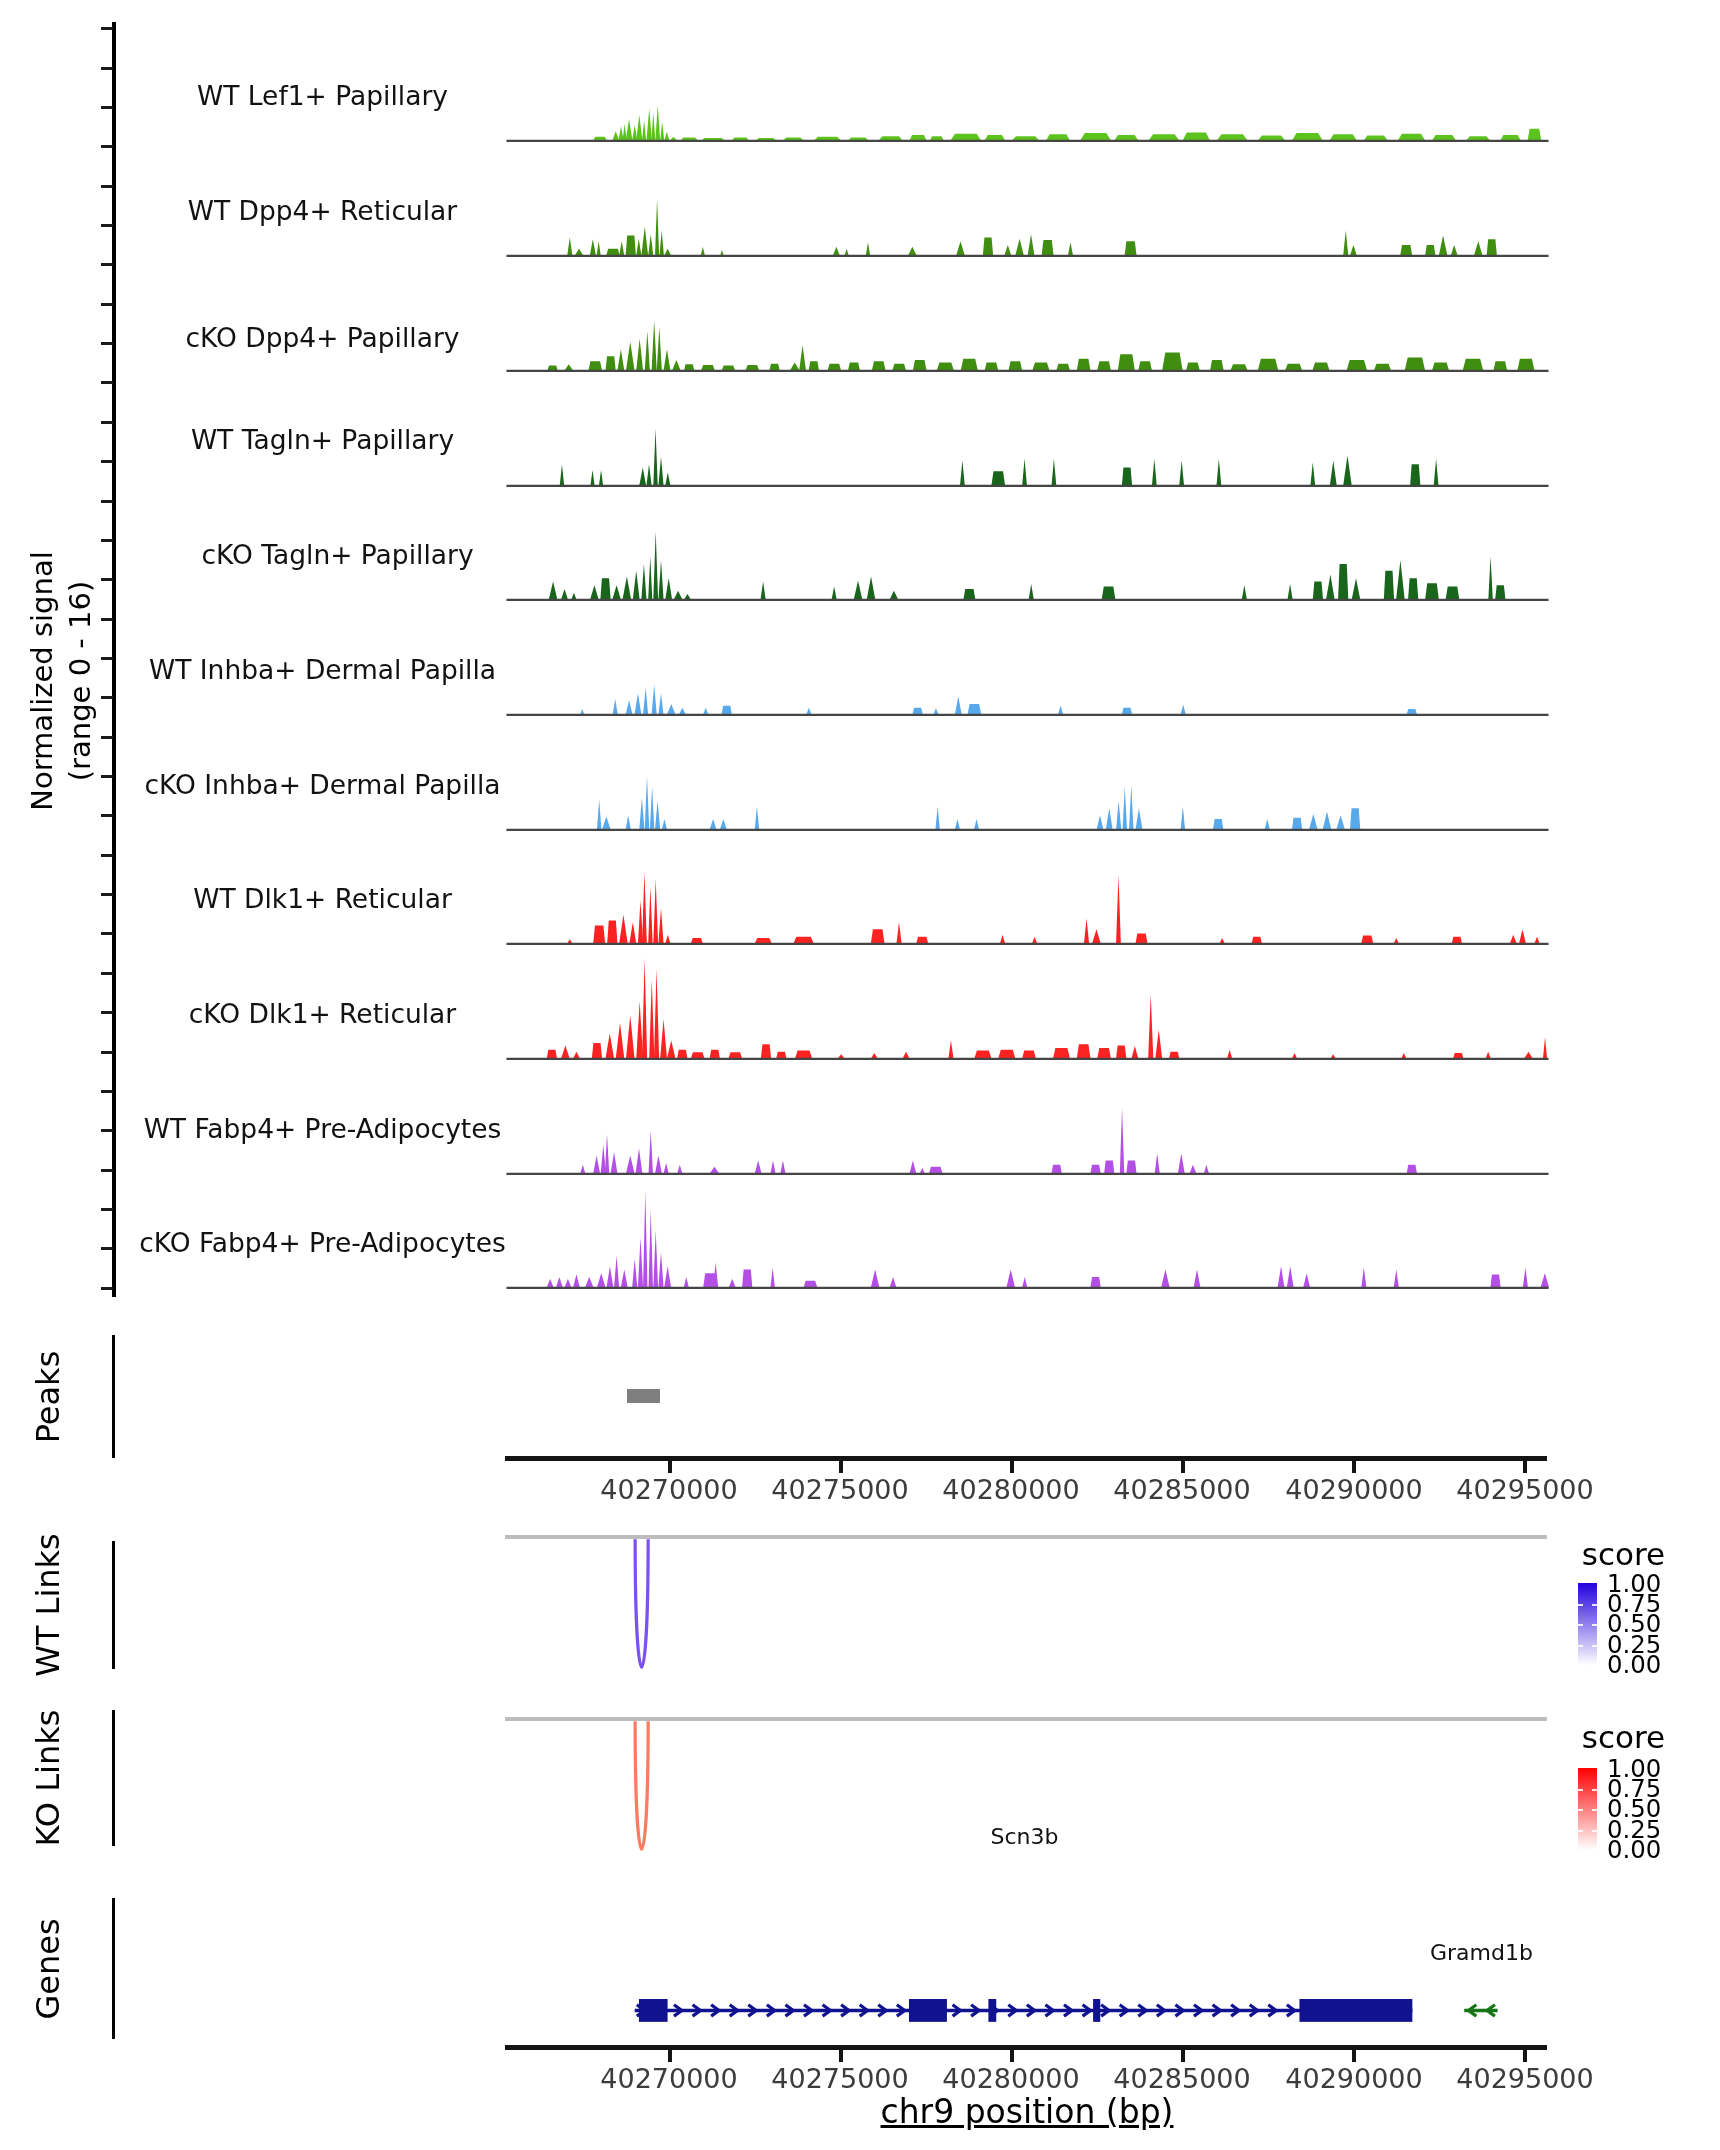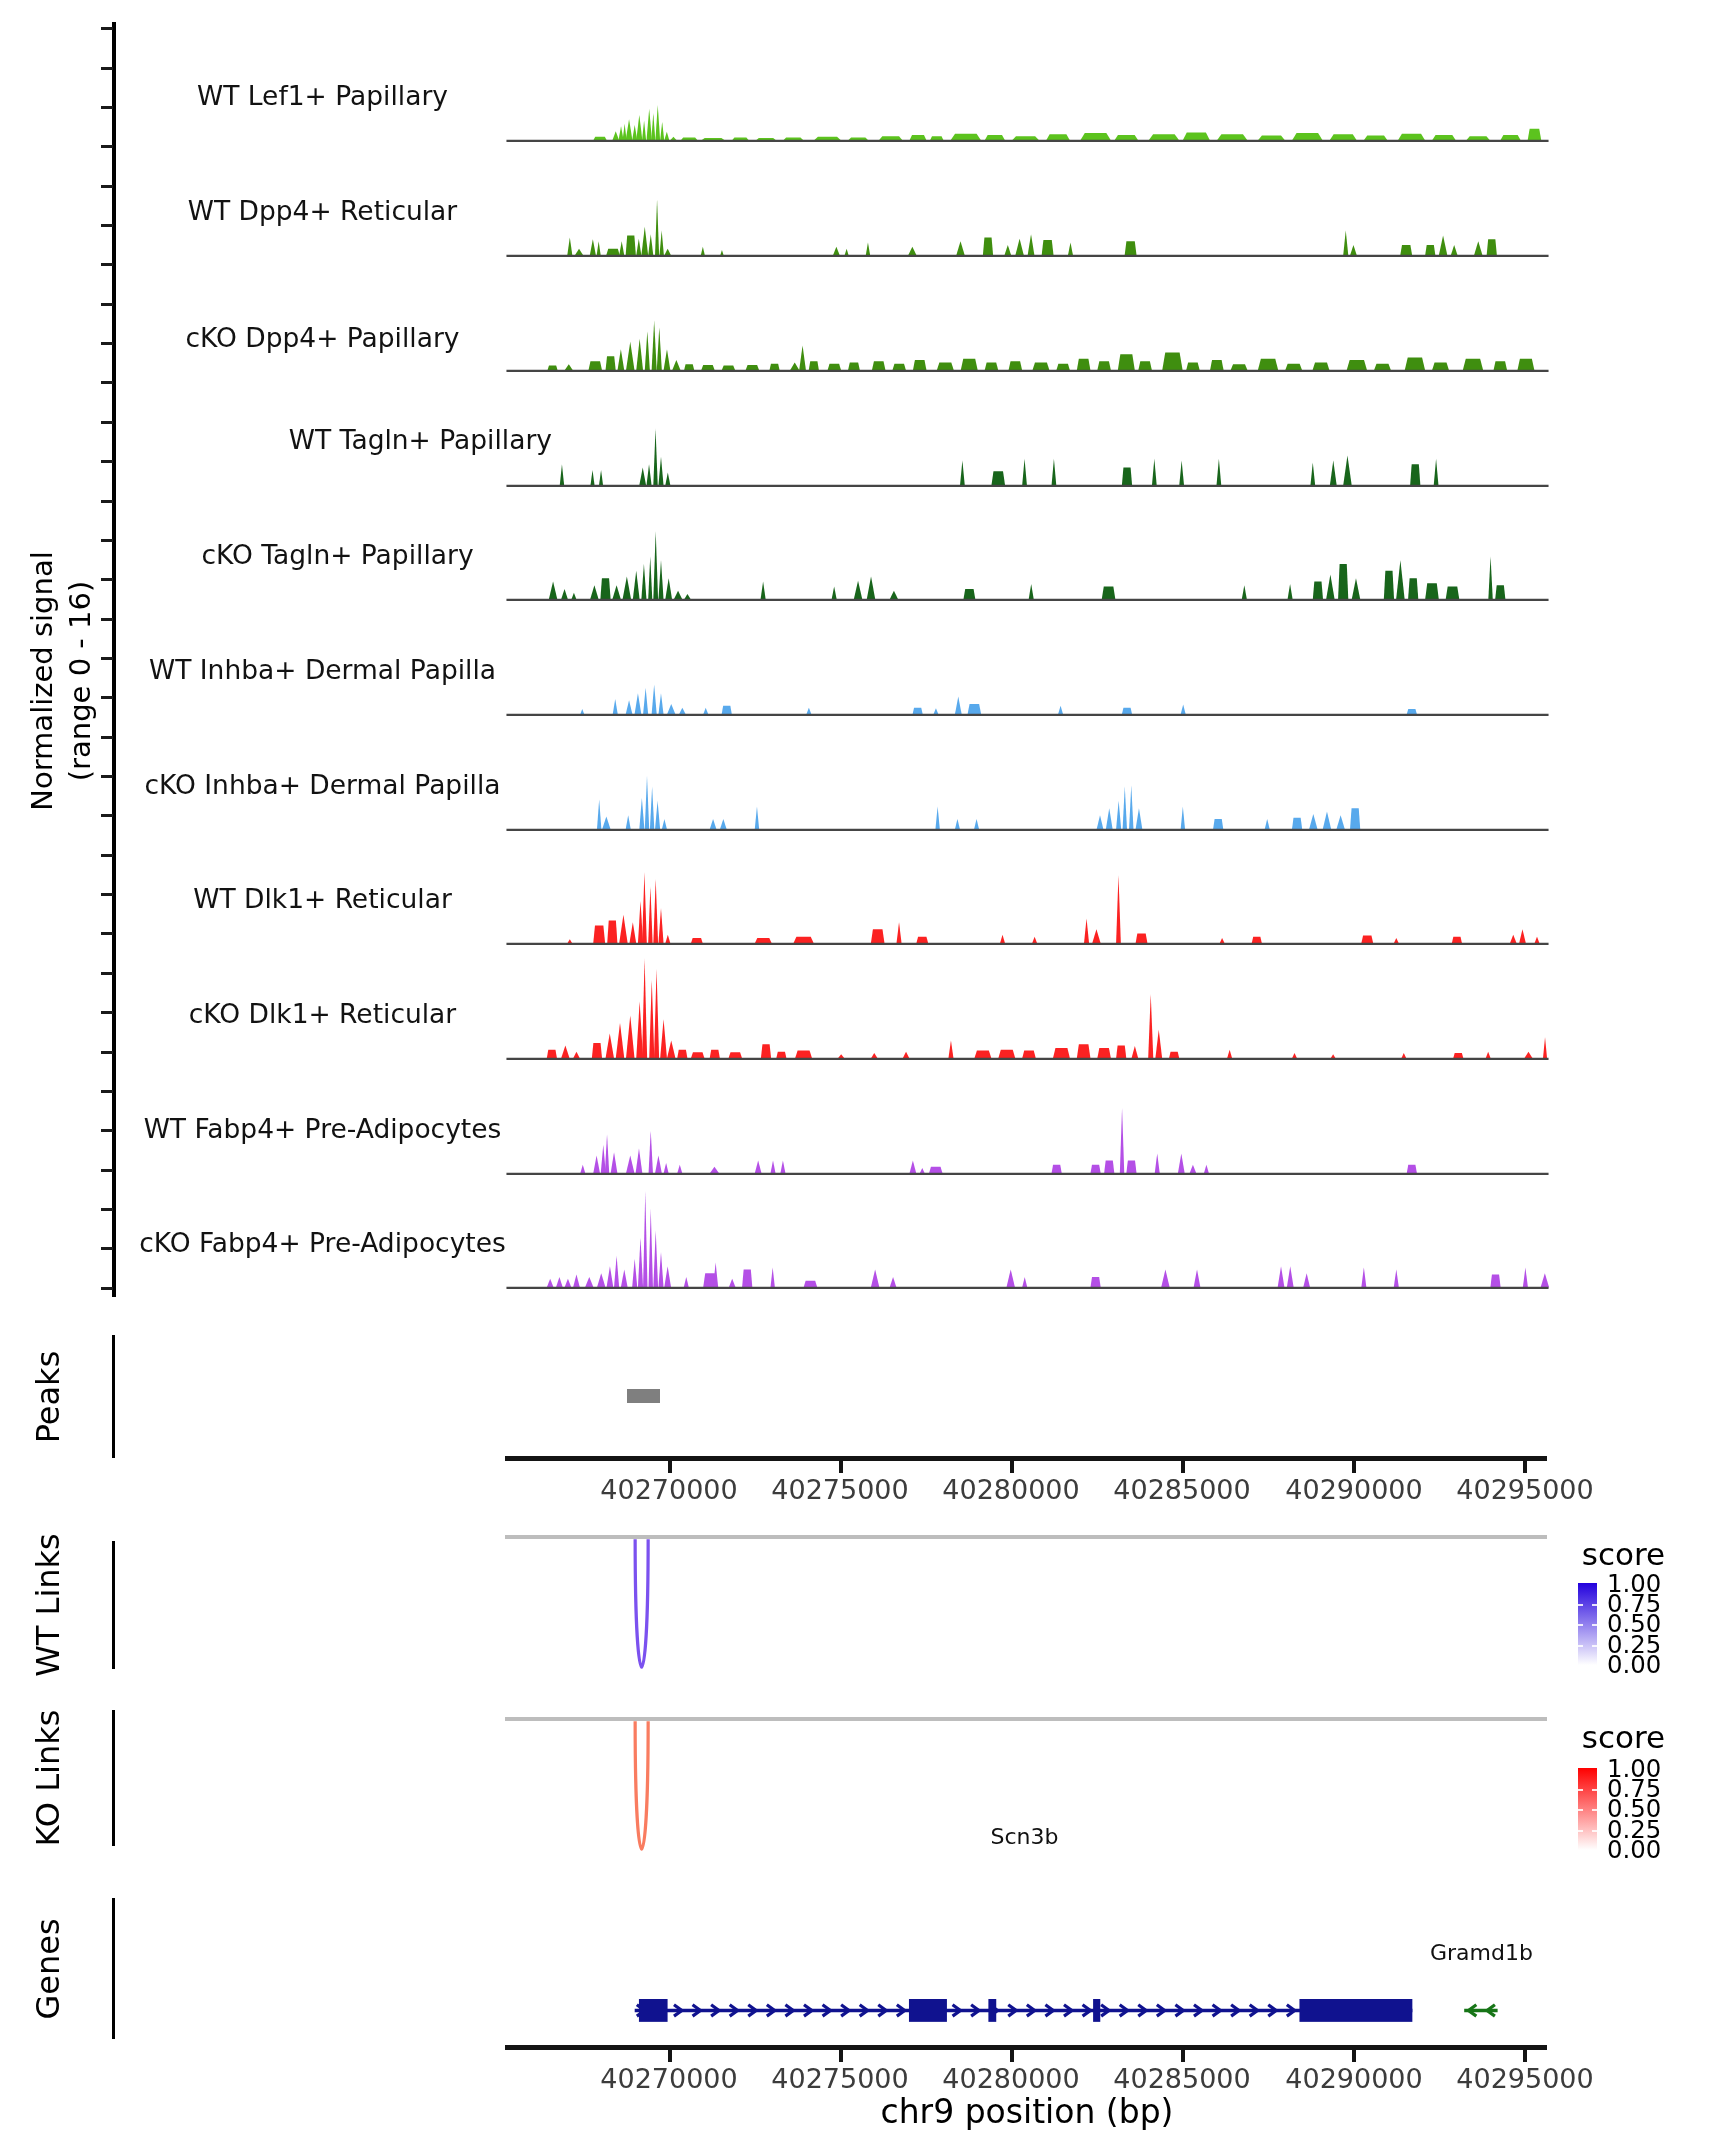--- a/index.html
+++ b/index.html
@@ -1,18 +1,18 @@
 <!DOCTYPE html>
 <html style="font-size:11.5px"><head>
 <meta charset="utf-8">
 <style>
   html,body{margin:0;padding:0;background:#fff;}
   .page{position:relative;width:1721px;height:2151px;background:#fff;
         font-family:"DejaVu Sans","Liberation Sans",sans-serif;overflow:hidden;}
-  .abs{position:absolute;}
+  .abs{position:absolute;text-decoration:underline;}
   .track-label{position:absolute;font-size:26.5px;color:#121212;text-align:center;white-space:nowrap;}
   .vlabel{position:absolute;transform:translate(-50%,-50%) rotate(-90deg);white-space:nowrap;
           font-size:32px;color:#000;text-align:center;}
   .axis-vlabel{position:absolute;transform:translate(-50%,-50%) rotate(-90deg);
           font-size:29px;color:#000;text-align:center;line-height:1.3;}
   .bracket{position:absolute;left:112px;width:2.9px;background:#000;}
   .ruler-line{position:absolute;background:#141414;height:5px;}
   .ruler-tick{position:absolute;width:3.6px;height:11.5px;background:#141414;}
   .ruler-label{position:absolute;font-size:27px;color:#3c3c3c;text-align:center;width:172px;margin-left:-86px;}
   .links-baseline{position:absolute;background:#bdbdbd;height:4.3px;}
@@ -202,21 +202,21 @@
         <polygon points="1126.9032871235213,149 1130.4845475698885,137.625 1147.1970963196018,137.625 1150.7783567659687,149" fill="#3F8E0F"></polygon>
         <polygon points="1174.6534264084162,149 1178.9509389440568,134.125 1199.0059974437127,134.125 1203.303509979353,149" fill="#3F8E0F"></polygon>
         <polygon points="1212.8535378363322,149 1216.4347982826994,139.375 1233.1473470324127,139.375 1236.7286074787796,149" fill="#3F8E0F"></polygon>
         <polygon points="1255.8286631927376,149 1260.1261757283783,130.625 1280.181234228034,130.625 1284.4787467636745,149" fill="#3F8E0F"></polygon>
         <polygon points="1294.0287746206536,149 1297.6100350670208,137.625 1314.322583816734,137.625 1317.903844263101,149" fill="#3F8E0F"></polygon>
         <polygon points="1337.003899977059,149 1341.3014125126997,132.375 1361.3564710123555,132.375 1365.653983547996,149" fill="#3F8E0F"></polygon>
         <polygon points="1379.9790253334645,149 1382.8440336905583,135.875 1396.2140726903287,135.875 1399.0790810474225,149" fill="#3F8E0F"></polygon>
         <polygon points="1413.404122832891,149 1416.9853832792583,132.375 1433.6979320289715,132.375 1437.2791924753385,149" fill="#3F8E0F"></polygon>
         <line x1="0" y1="149.5" x2="1457" y2="149.5" stroke="#454545" stroke-width="3"></line>
       </svg>
-      <div class="track-label" style="left:93px;top:424px;width:459px;text-align:right;">WT Tagln+ Papillary</div>
+      <div class="track-label" style="left:93px;top:424px;width:459px;">WT Tagln+ Papillary</div>
       <svg width="1045" height="108" viewBox="0 0 1457 151" style="position:absolute;left:505px;top:379px;overflow:visible;">
         <polygon points="74.49021728443614,149 77.59397633795432,119.25 80.69773539147249,149" fill="#18651B"></polygon>
         <polygon points="117.46534264084161,149 120.33035099793531,127.125 123.19535935502901,149" fill="#18651B"></polygon>
         <polygon points="129.40287746206536,149 132.26788581915906,127.125 135.13289417625276,149" fill="#18651B"></polygon>
         <polygon points="185.7480418182414,149 190.5230557467309,123.625 195.2980696752204,149" fill="#18651B"></polygon>
         <polygon points="195.77557106806935,149 199.35683151443646,119.25 202.9380919608036,149" fill="#18651B"></polygon>
         <polygon points="205.32559892504835,149 208.42935797856651,69.375 211.5331170320847,149" fill="#18651B"></polygon>
         <polygon points="212.4881198177826,149 216.06938026414971,108.75 219.65064071051685,149" fill="#18651B"></polygon>
         <polygon points="222.0381476747616,149 225.6194081211287,130.625 229.20066856749585,149" fill="#18651B"></polygon>
         <polygon points="634.1218497034051,149 637.4643594533478,114 640.8068692032904,149" fill="#18651B"></polygon>

